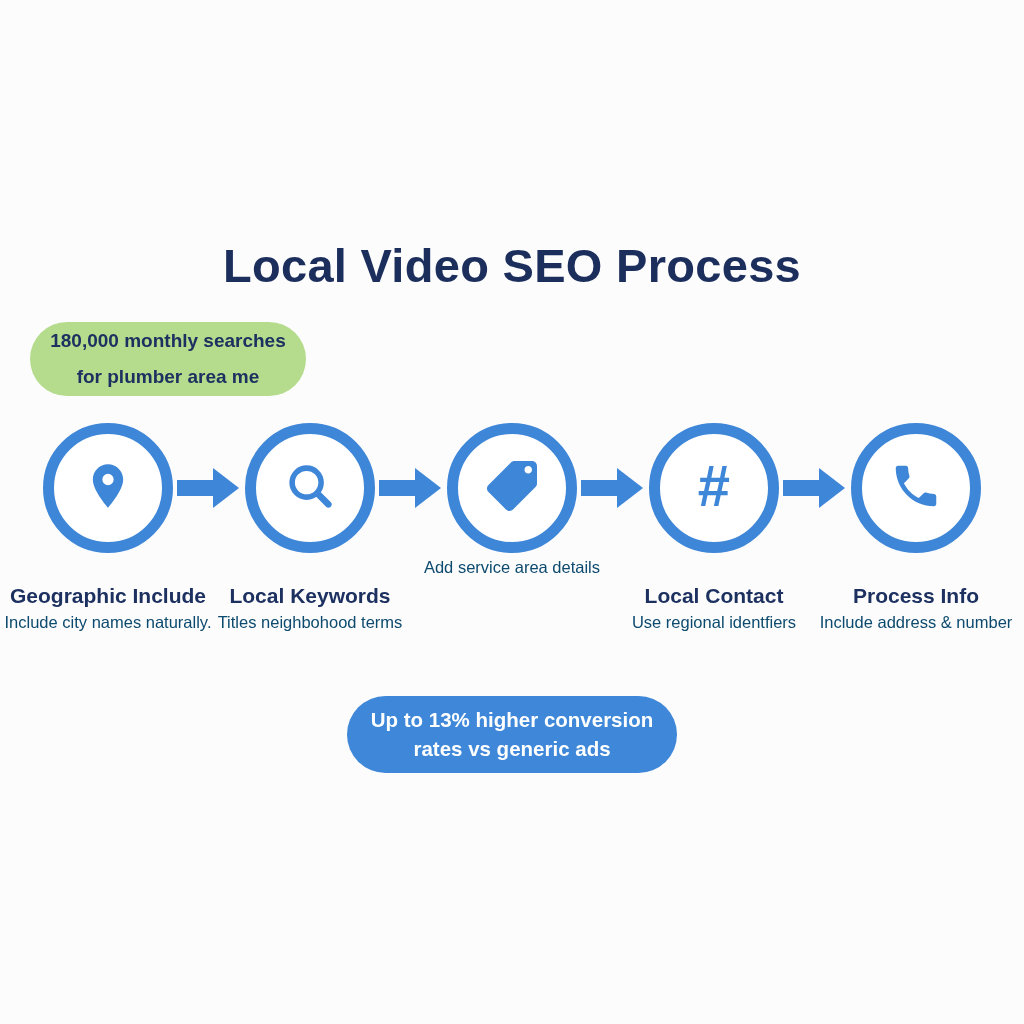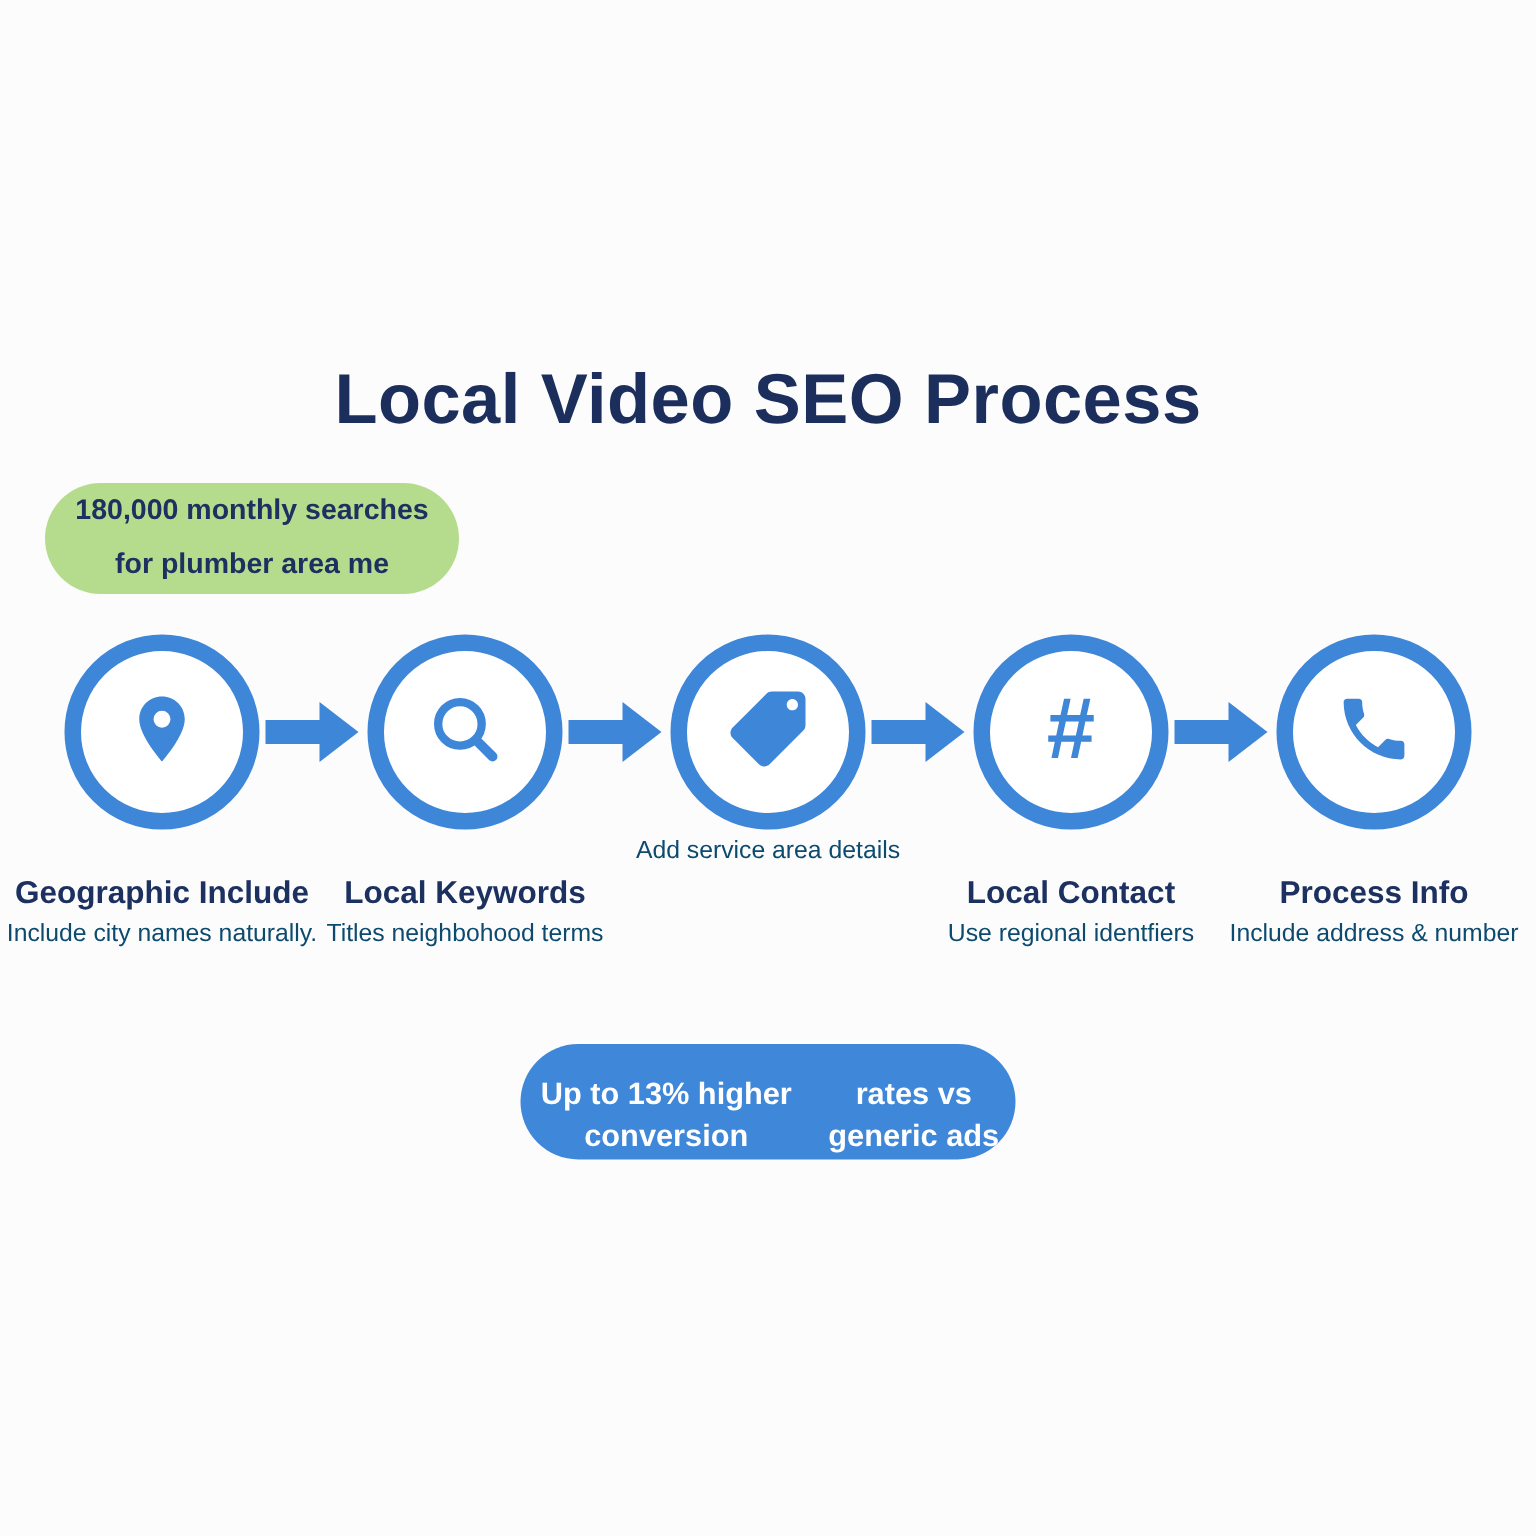--- a/index.html
+++ b/index.html
@@ -125,22 +125,22 @@
   .tag-svg { transform: scaleX(-1); }
   .bottom-pill {
     position: absolute;
     left: 347px;
     top: 696px;
     width: 330px;
     height: 77px;
     background: #3e87d9;
     border-radius: 39px;
     display: flex;
-    flex-direction: row;
-    align-items: flex-end;
+    flex-direction: column;
+    align-items: center;
     justify-content: center;
     color: #ffffff;
     font-weight: 700;
     font-size: 20.5px;
     line-height: 1.4;
     text-align: center;
   }
 </style>
 </head>
 <body>

